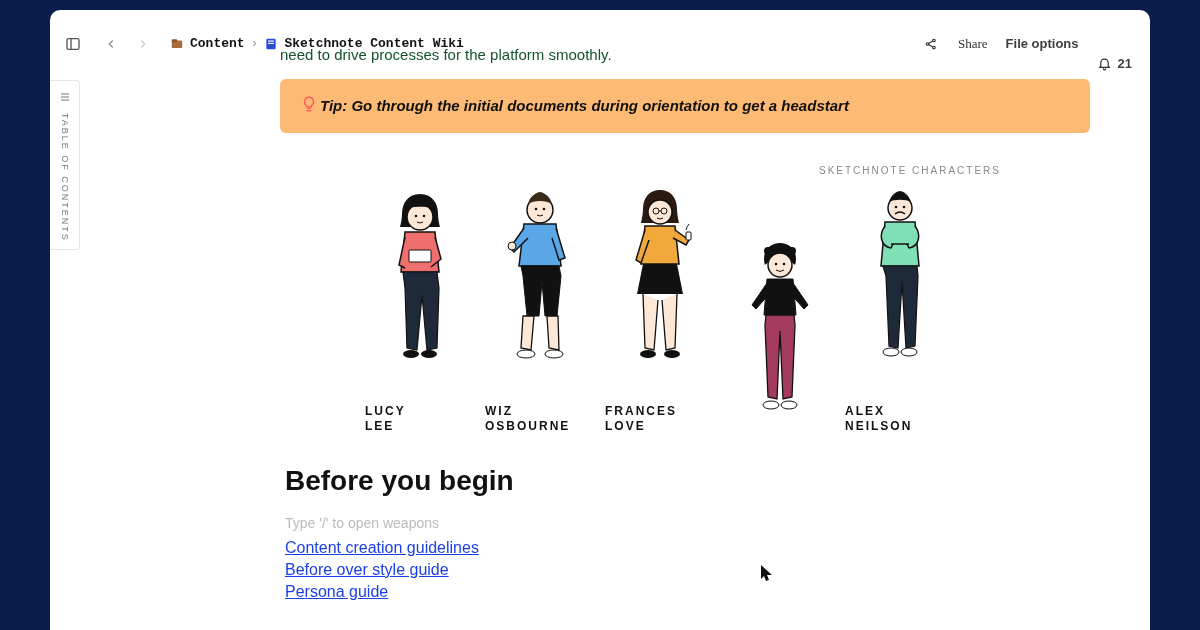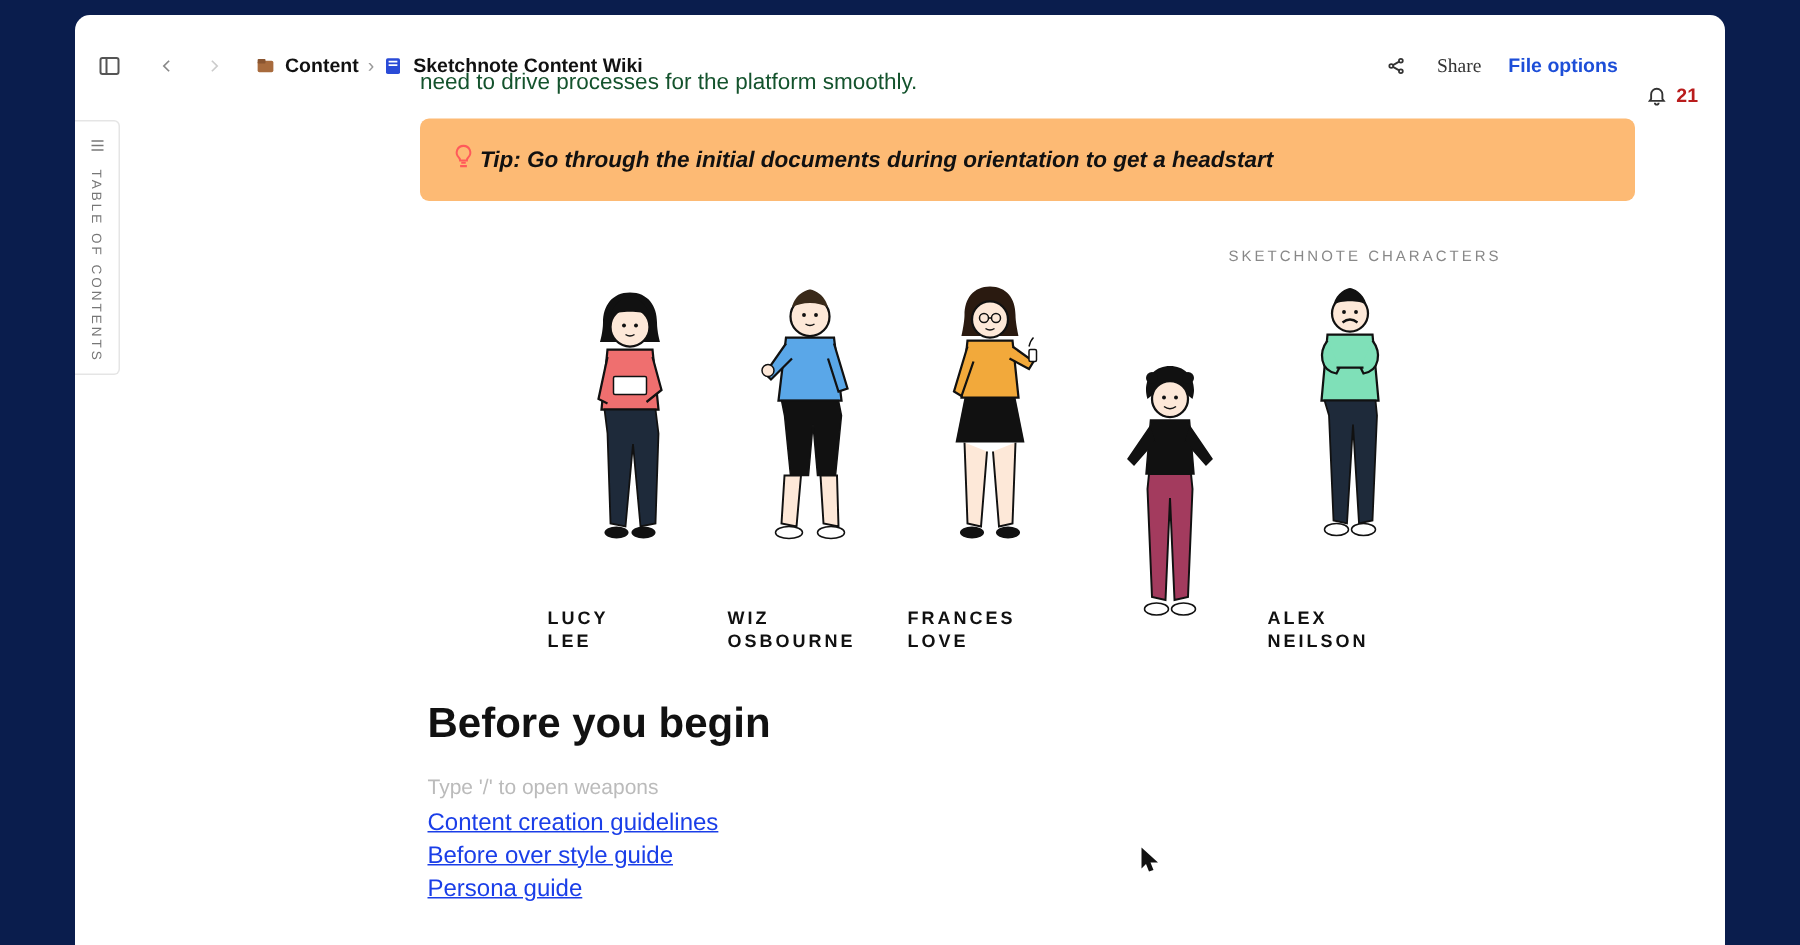--- a/index.html
+++ b/index.html
@@ -23,30 +23,30 @@
     position: relative;
   }
   .topbar {
     display: flex;
     align-items: center;
     justify-content: space-between;
     padding: 6px 18px 6px 12px;
     font-size: 13px;
     color: #111;
   }
-  .topbar-left { display: flex; align-items: center; gap: 16px; }
+  .topbar-left { display: flex; align-items: center; gap: 16px; font-family: Liberation Mono, monospace; }
   .icon-btn { width: 22px; height: 22px; display:flex; align-items:center; justify-content:center; color:#555; cursor:pointer; border-radius:4px; }
   .nav-arrows { display:flex; gap:10px; color:#888; }
   .breadcrumb { display:flex; align-items:center; gap:6px; font-weight:600; }
   .breadcrumb .sep { color:#999; font-weight:400; }
   .crumb-icon { width:14px; height:14px; display:inline-block; }
   .topbar-right { display:flex; align-items:center; gap:18px; font-size:13px; }
   .share { display:flex; align-items:center; gap:20px; color:#333; cursor:pointer;font-family:Liberation Serif, serif;}
-  .file-options { color:#1d4ed8; font-weight:600; cursor:pointer;}
-  .notif { display:flex; align-items:flex-end; gap:6px; color:#b91c1c;margin-top:40px; }
+  .file-options { color:#404040; font-weight:600; cursor:pointer;}
+  .notif { display:flex; align-items:flex-end; gap:6px; color:#404040;margin-top:40px; }
   .notif-count { font-weight:600; }
 
   .toc-tab {
     position:absolute;
     left:0;
     top:70px;
     width:30px;
     height:170px;
     border:1px solid #e5e5e5;
     border-left:none;

